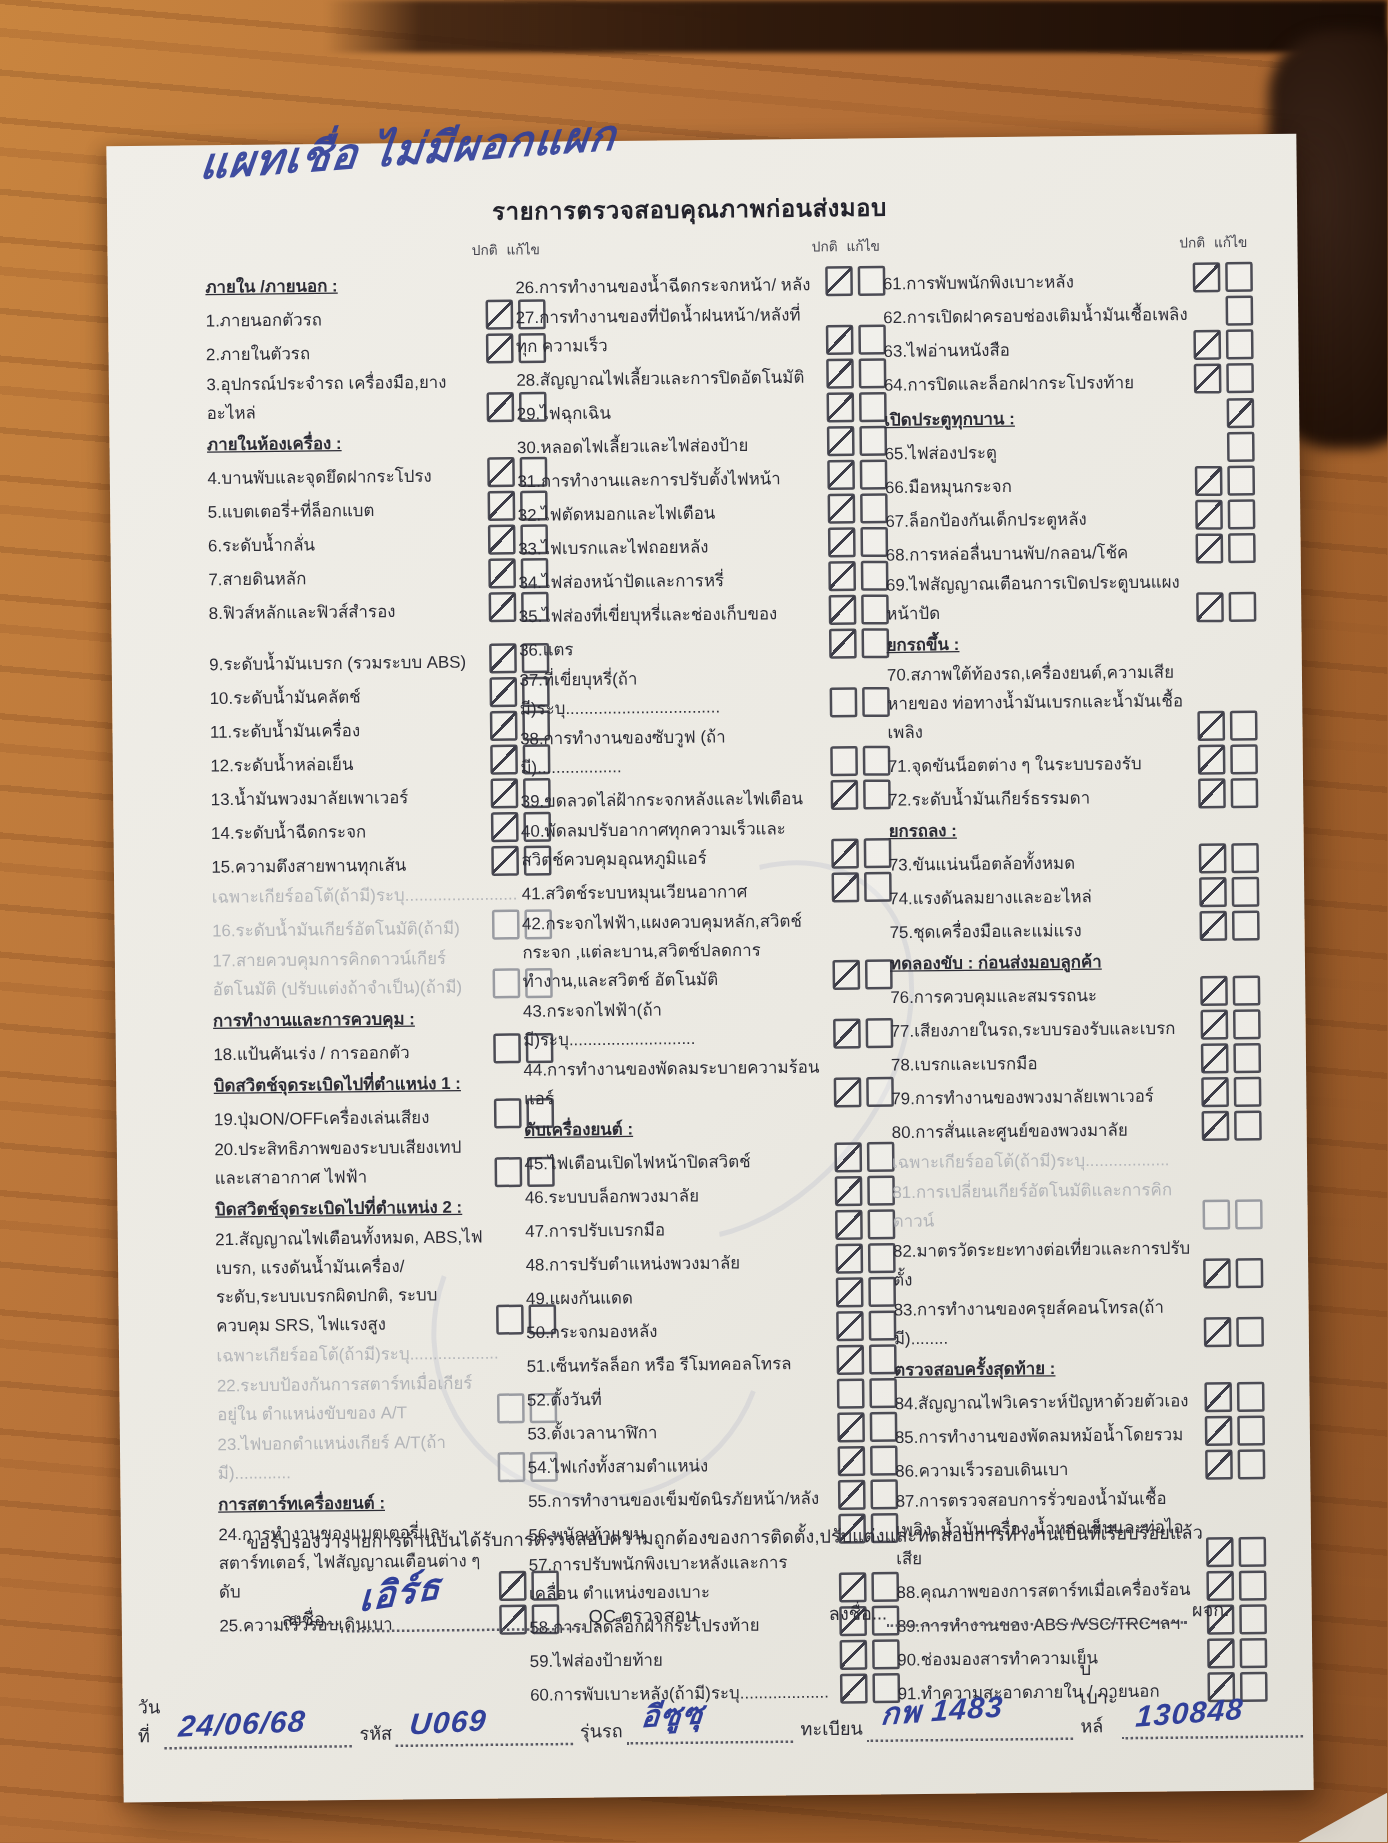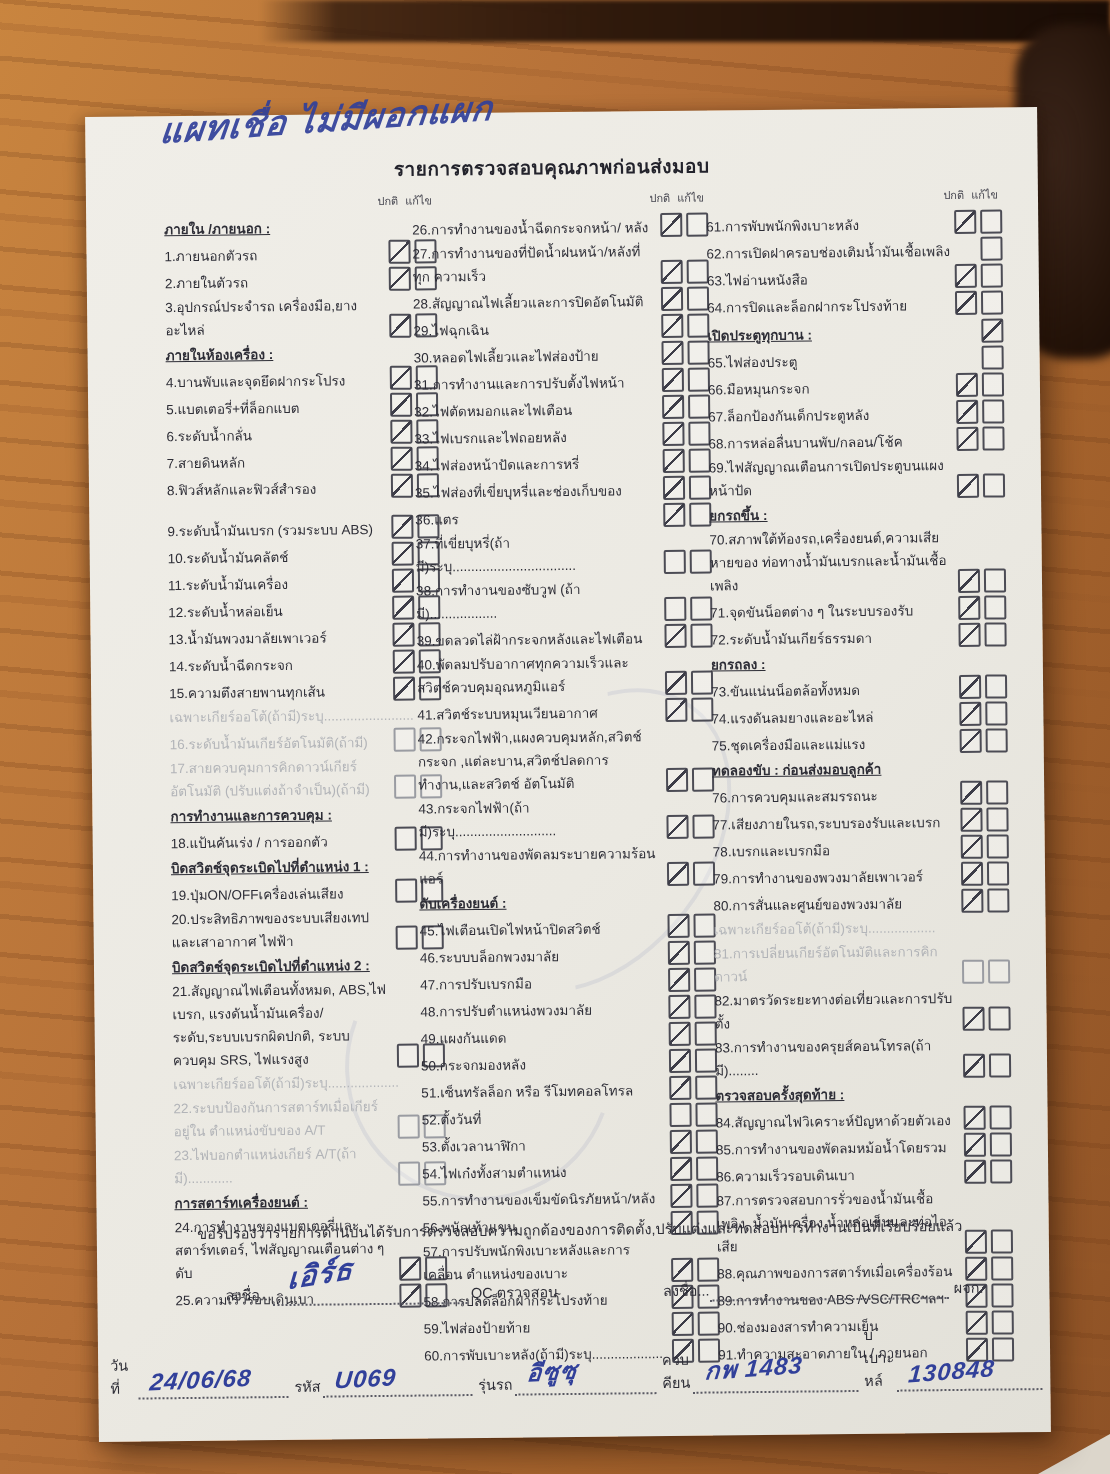--- a/index.html
+++ b/index.html
@@ -844,21 +844,21 @@
           <span class="hand" style="transform: skewX(-8deg) rotate(-2.4deg);">U069</span>
         </span>
       </div>
       <div class="field">
         <span>รุ่นรถ</span>
         <span class="fval" style="min-width: 130px;">
           <span class="hand" style="transform: skewX(-8deg) rotate(-2.8deg);">อีซูซุ</span>
         </span>
       </div>
       <div class="field">
-        <span>ควบคียน</span>
+        <span>ทะเบียน</span>
         <span class="fval" style="min-width: 165px;">
           <span class="hand" style="transform: skewX(-8deg) rotate(-3.2deg);">กพ 1483</span>
         </span>
       </div>
       <div class="field">
         <span>บเบาะหล์</span>
         <span class="fval" style="min-width: 145px;">
           <span class="hand" style="transform: skewX(-8deg) rotate(-3.6deg);">130848</span>
         </span>
       </div>

